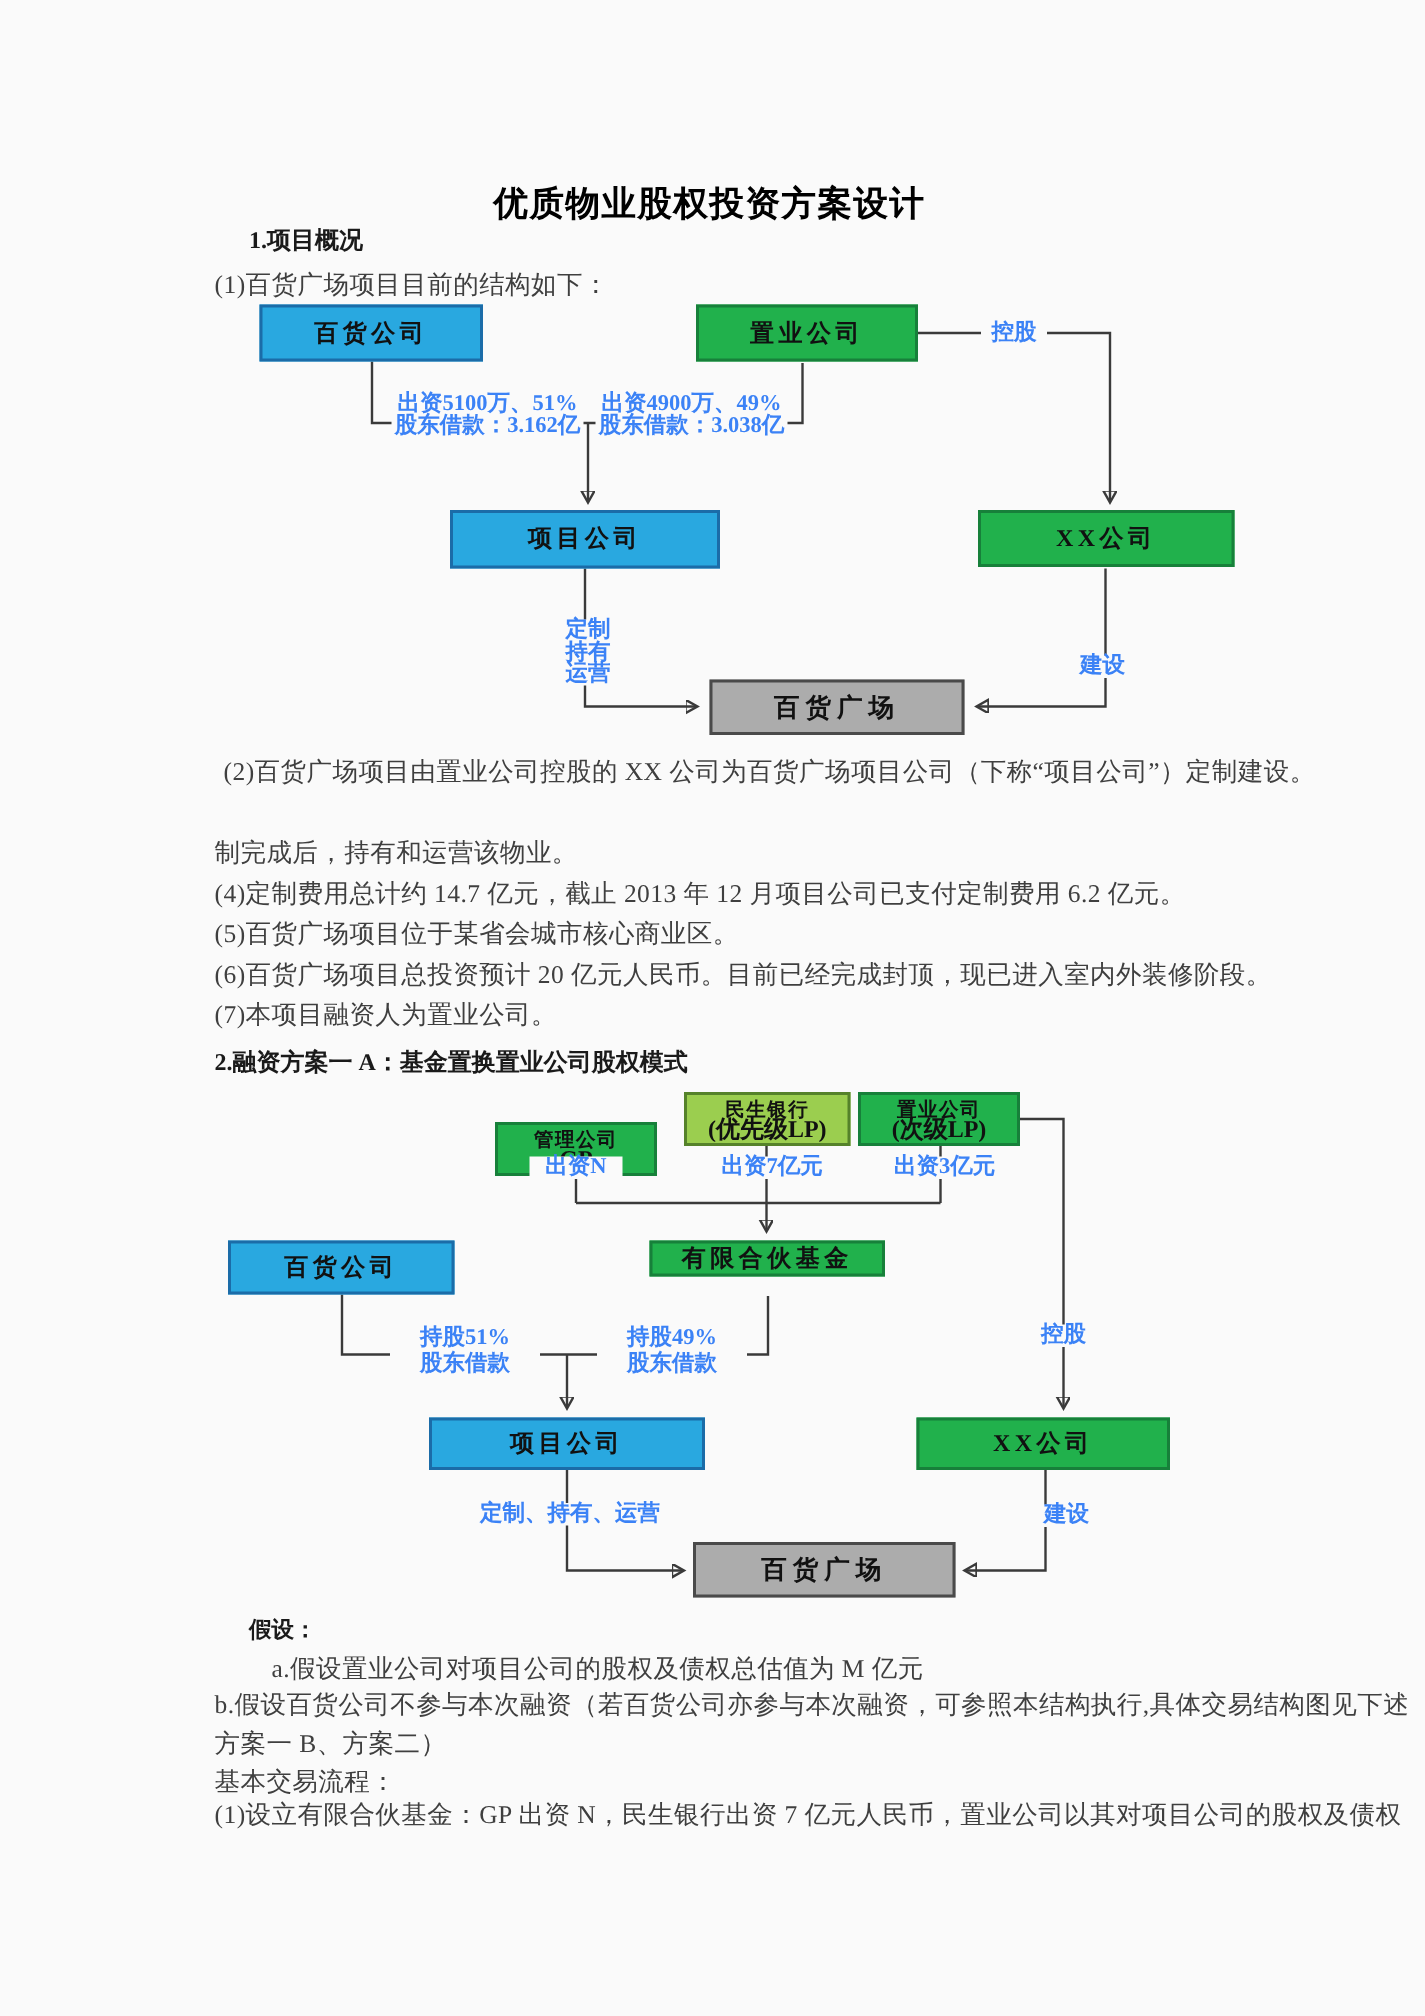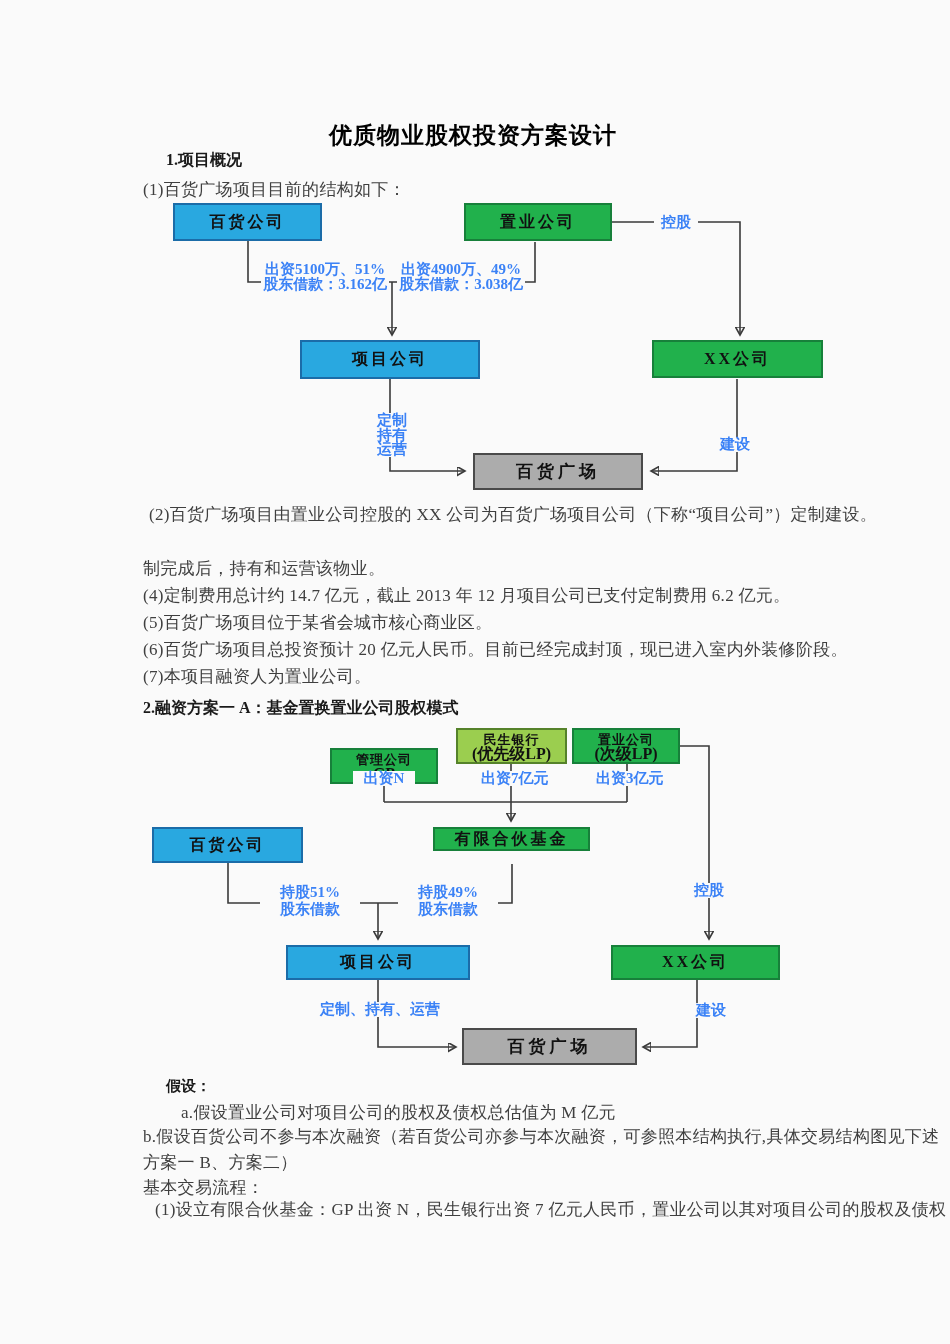--- a/index.html
+++ b/index.html
@@ -164,15 +164,15 @@
 
   <div class="box gray" style="left:462px;top:1028px;width:175px;height:37px;">
     <div class="one">百货广场</div>
   </div>
 
   <div class="heading" style="left:166px;top:1077px;font-size:15px;">假设：</div>
   <div class="line" style="left:143px;top:1101px;margin-left:38px;">a.假设置业公司对项目公司的股权及债权总估值为 M 亿元</div>
   <div class="line" style="left:143px;top:1125px;">b.假设百货公司不参与本次融资（若百货公司亦参与本次融资，可参照本结构执行,具体交易结构图见下述</div>
   <div class="line" style="left:143px;top:1151px;">方案一 B、方案二）</div>
   <div class="line" style="left:143px;top:1176px;">基本交易流程：</div>
-  <div class="line" style="left:143px;top:1198px;margin-left:12px;">(1)设立有限合伙基金：GP 出资 N，民生银行出资 7 亿元人民币，置业公司以其对项目公司的股权及债权</div>
+  <div class="line" style="left:143px;top:1198px;">(1)设立有限合伙基金：GP 出资 N，民生银行出资 7 亿元人民币，置业公司以其对项目公司的股权及债权</div>
 
 </div>
 
 </body></html>

